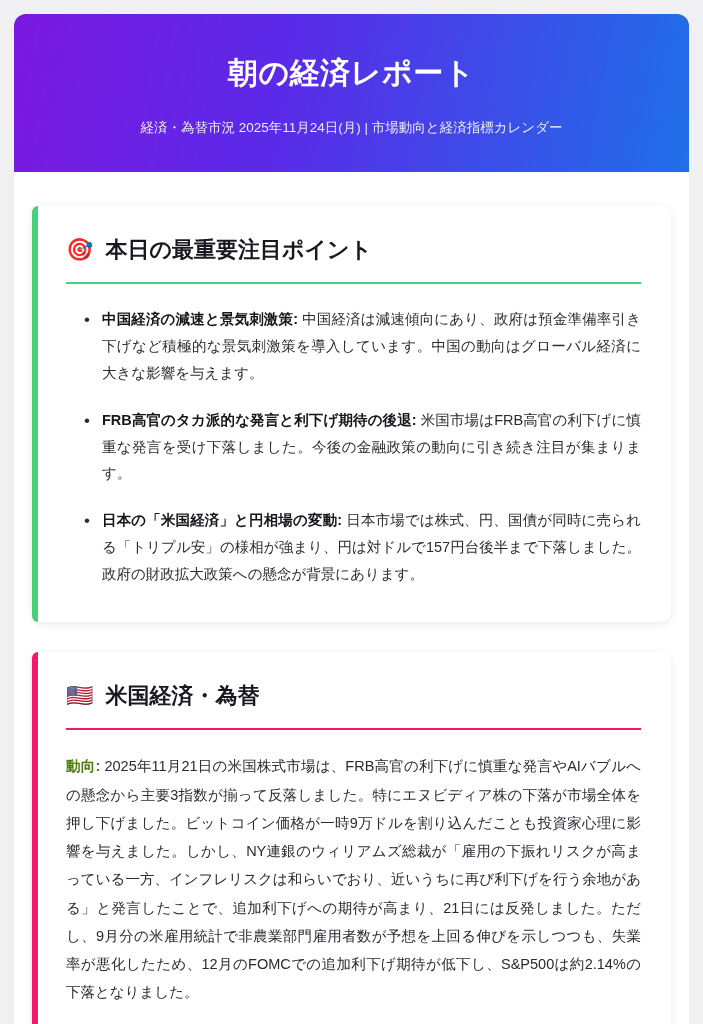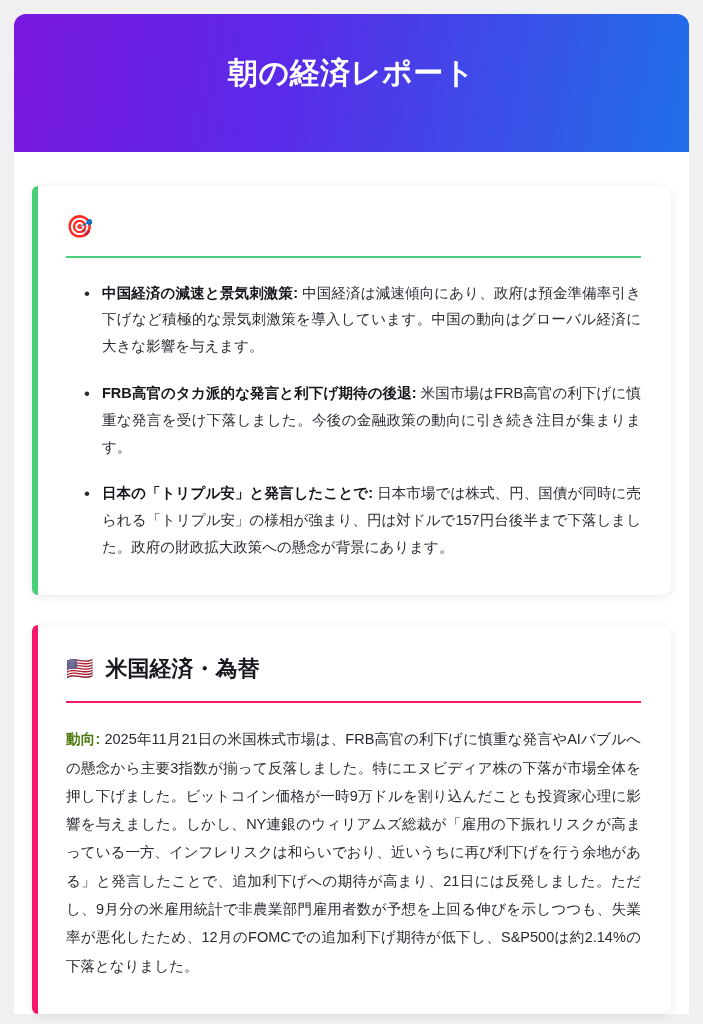--- a/index.html
+++ b/index.html
@@ -133,38 +133,40 @@
   p.para:last-child { margin-bottom: 0; }
   p.para b { color: #4d7c0f; font-weight: bold; }
 </style>
 </head>
 <body>
 
 <div class="page">
 
   <div class="header">
     <h1>朝の経済レポート</h1>
+    <p class="subtitle">経済・為替市況 2025年11月24日(月) | 市場動向と経済指標カレンダー</p>
   </div>
 
   <div class="body-wrap">
 
     <section class="card accent-green">
       <h2 class="card-title">
         <span class="emoji">🎯</span>
+        <span>本日の最重要注目ポイント</span>
       </h2>
       <hr class="rule green">
       <ul class="points">
         <li>
           <b>中国経済の減速と景気刺激策:</b><span> 中国経済は減速傾向にあり、政府は預金準備率引き下げなど積極的な景気刺激策を導入しています。中国の動向はグローバル経済に大きな影響を与えます。</span>
         </li>
         <li>
           <b>FRB高官のタカ派的な発言と利下げ期待の後退:</b><span> 米国市場はFRB高官の利下げに慎重な発言を受け下落しました。今後の金融政策の動向に引き続き注目が集まります。</span>
         </li>
         <li>
-          <b>日本の「トリプル安」と発言したことで:</b><span> 日本市場では株式、円、国債が同時に売られる「トリプル安」の様相が強まり、円は対ドルで157円台後半まで下落しました。政府の財政拡大政策への懸念が背景にあります。</span>
+          <b>日本の「米国経済」と円相場の変動:</b><span> 日本市場では株式、円、国債が同時に売られる「トリプル安」の様相が強まり、円は対ドルで157円台後半まで下落しました。政府の財政拡大政策への懸念が背景にあります。</span>
         </li>
       </ul>
     </section>
 
     <section class="card accent-pink">
       <h2 class="card-title">
         <span class="emoji">🇺🇸</span>
         <span>米国経済・為替</span>
       </h2>
       <hr class="rule pink">

